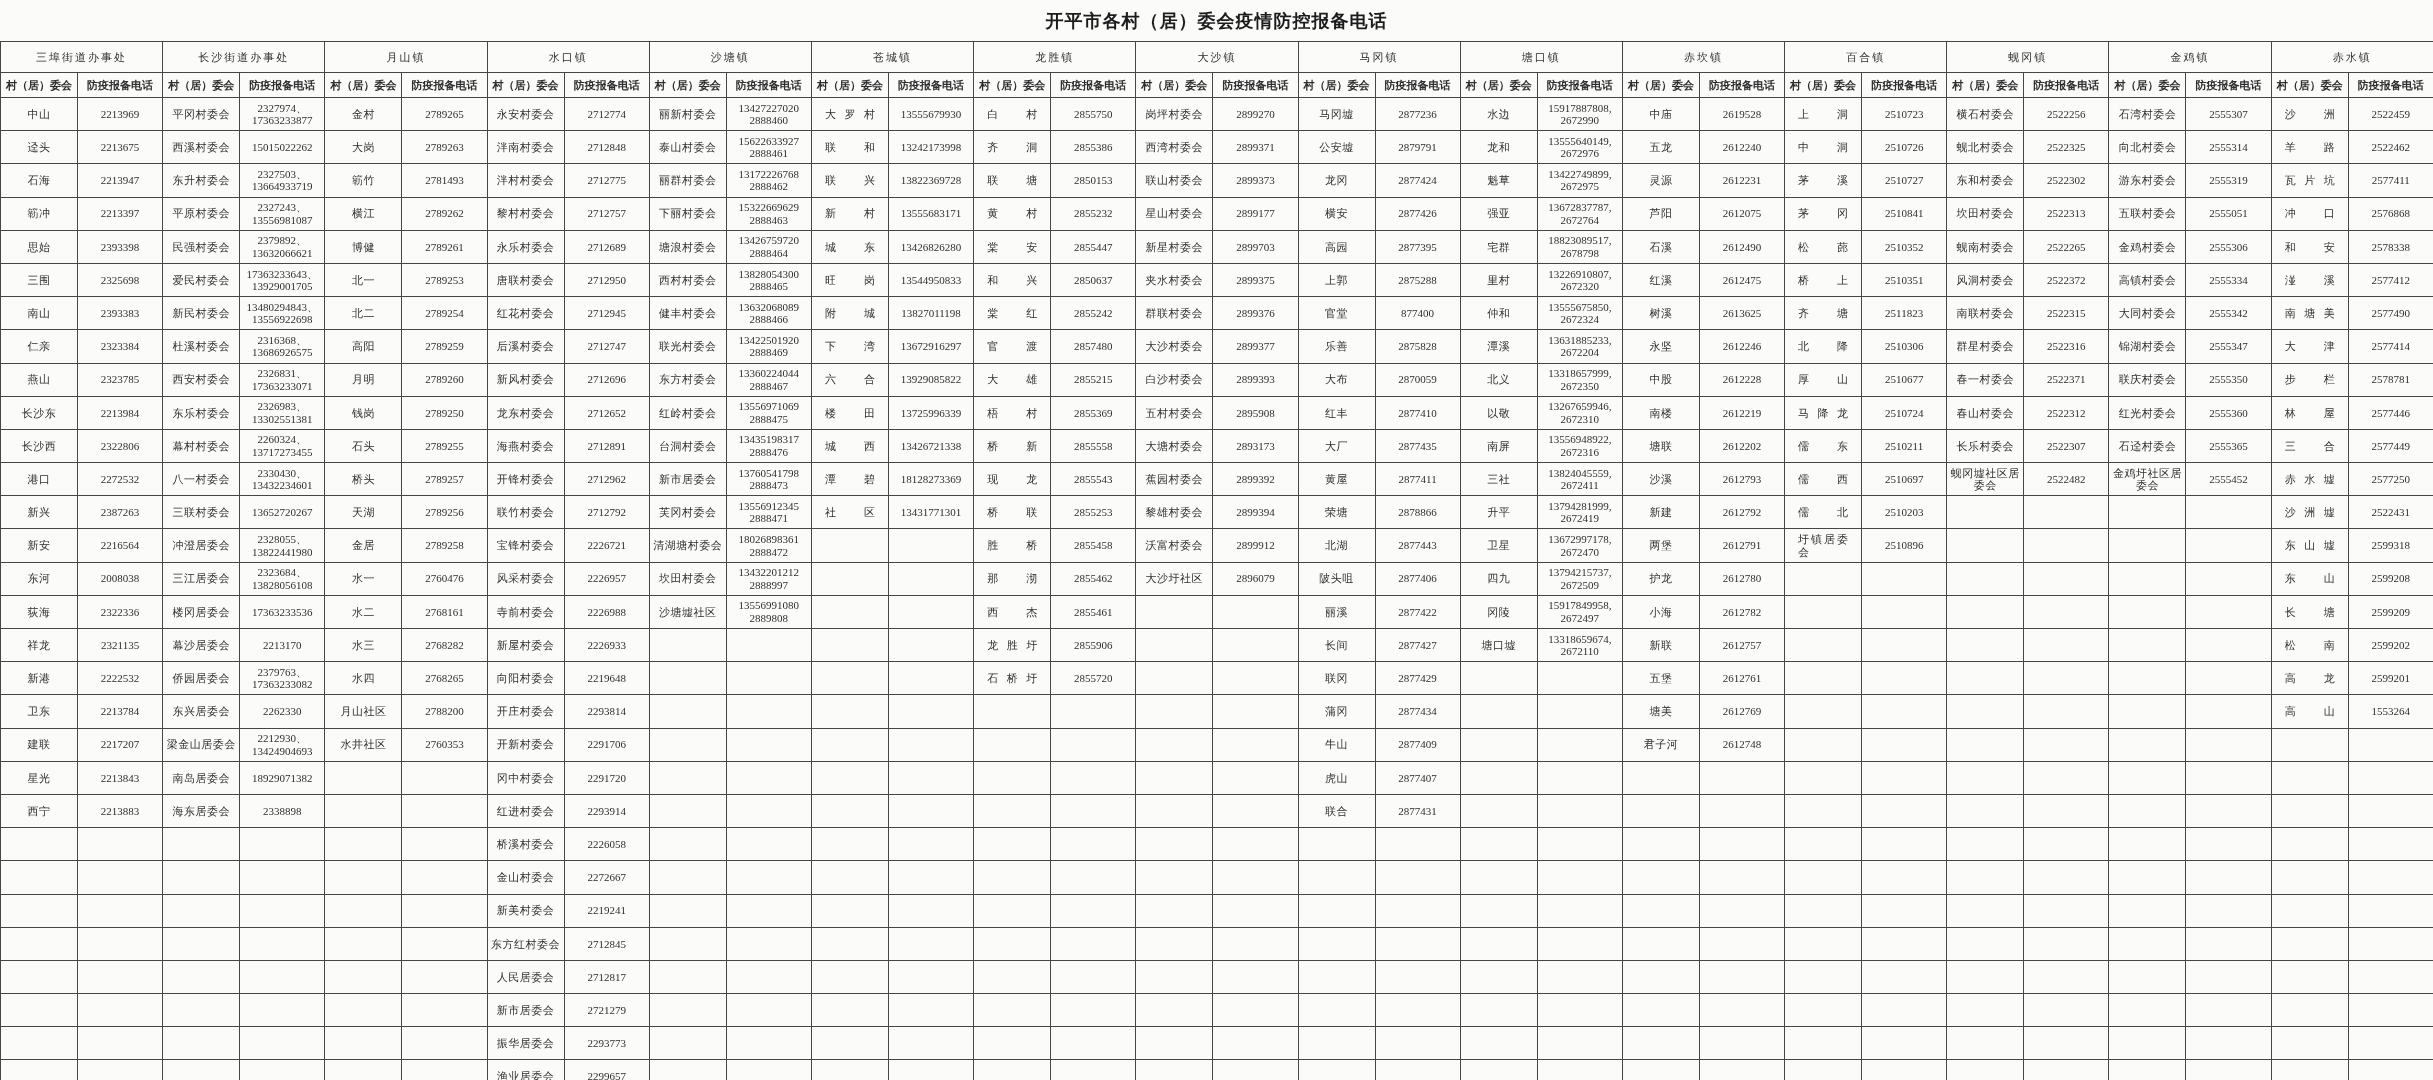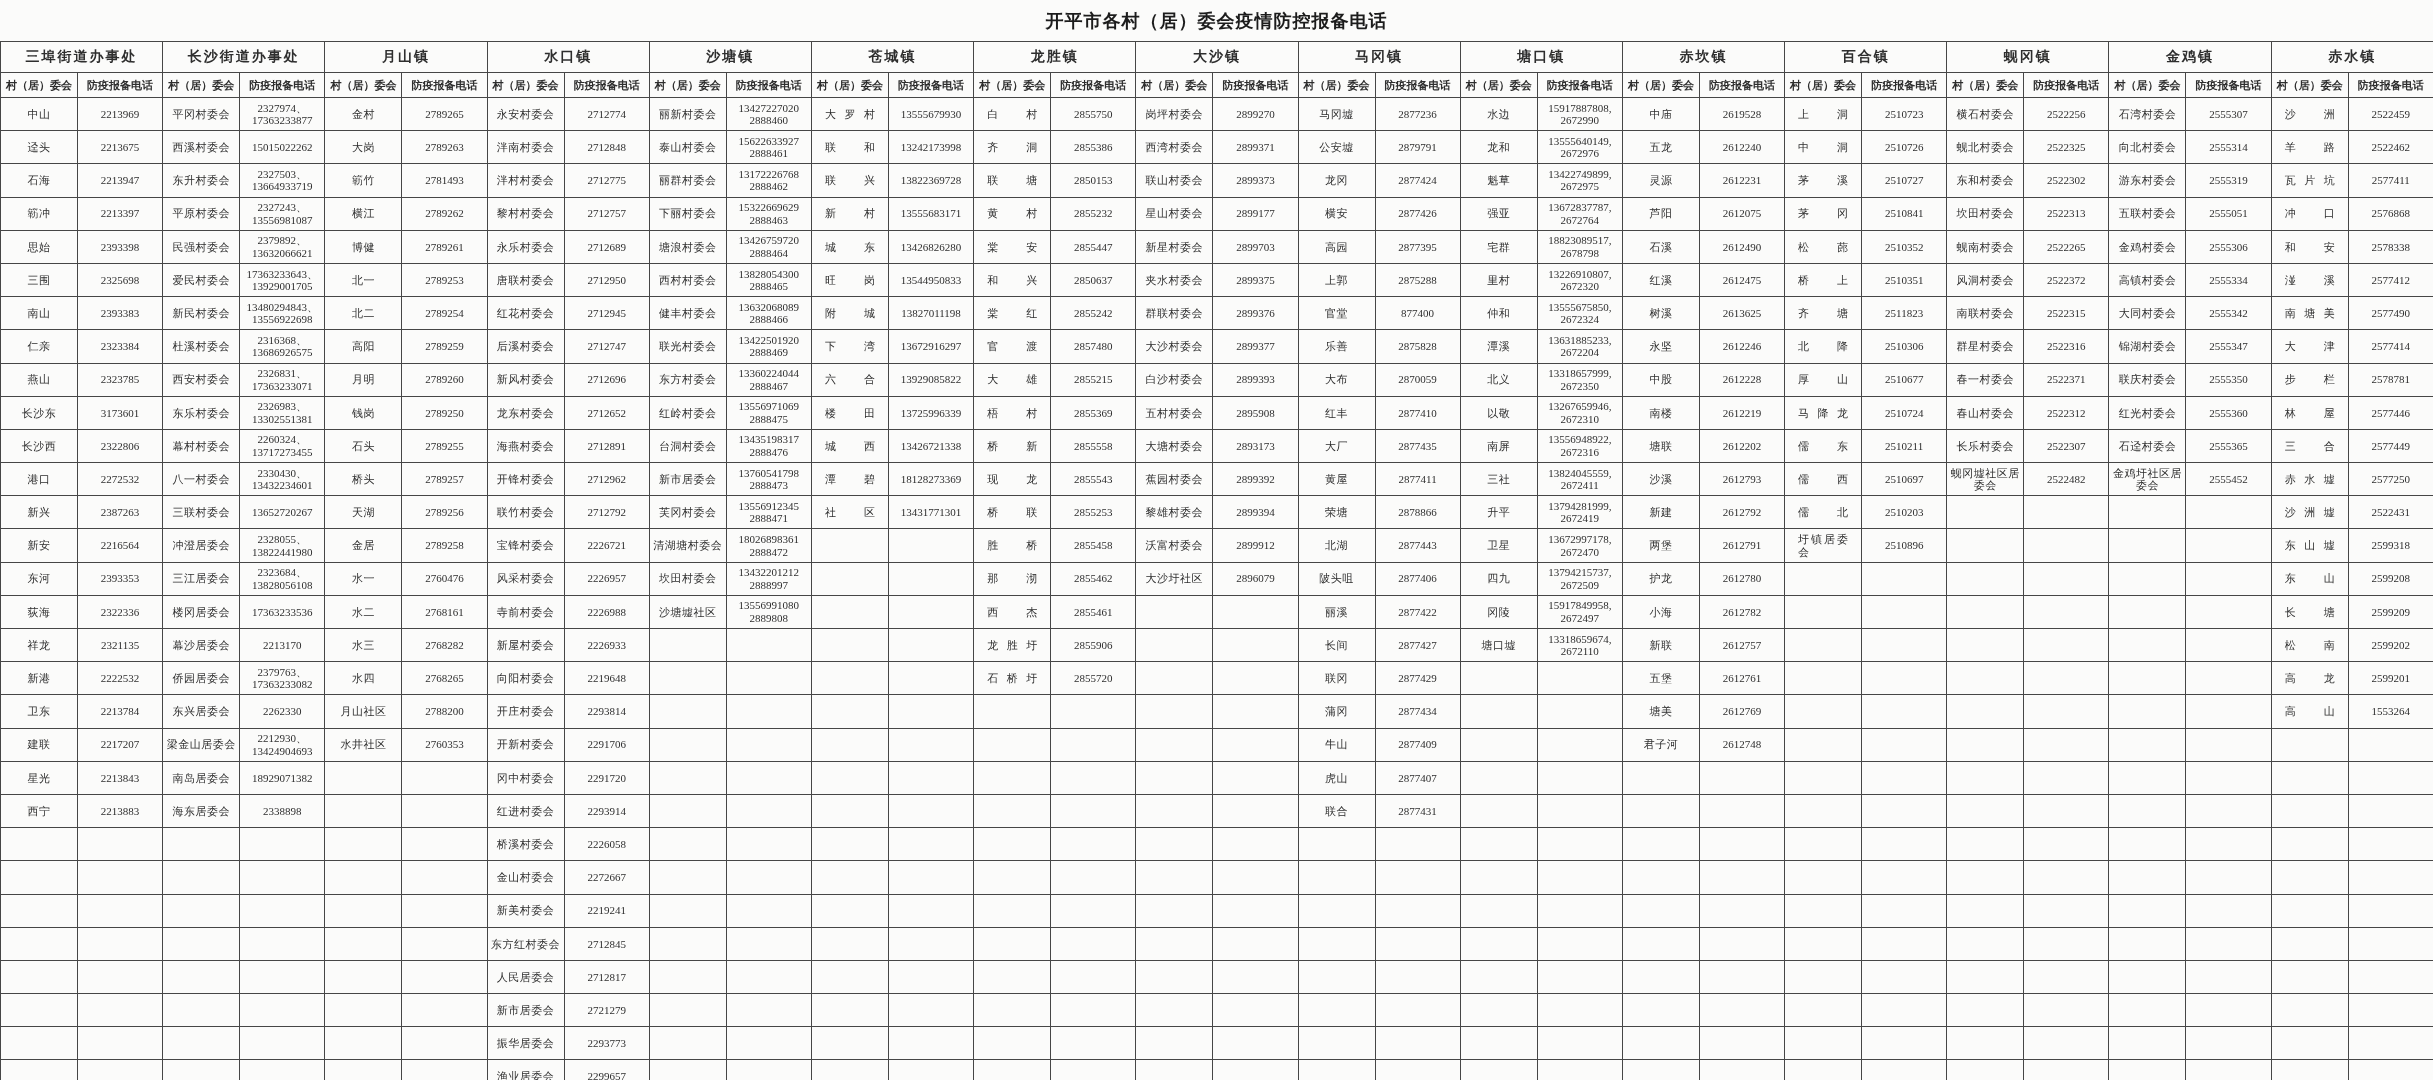--- a/index.html
+++ b/index.html
@@ -14,21 +14,21 @@
     padding:9px 0 8px 0; color:#1c1c1c; letter-spacing:1px;
   }
   table.dir {
     width:2433px; table-layout:fixed; border-collapse:collapse;
     background:transparent;
   }
   table.dir th, table.dir td {
     border:1px solid #464646; padding:0 1px;
     text-align:center; vertical-align:middle; overflow:hidden;
   }
-  thead tr.town-row th { height:30px; font-size:14px; font-weight:bold; letter-spacing:2px; }
+  thead tr.town-row th { height:30px; font-size:11px; font-weight:normal; letter-spacing:2px; }
   thead tr.sub-row th  { height:24px; font-size:11px; font-weight:bold; white-space:nowrap;border-radius:10px; }
   tbody td { height:32.2px; font-size:11px; line-height:12.5px; }
   td.phone-cell { white-space:pre-line; font-family:"Liberation Serif","DejaVu Serif",serif; }
   td.village-cell { letter-spacing:0.5px; }
   td.village-cell.dist { text-align:justify; text-align-last:justify; padding:0 13px; letter-spacing:0; }
   col.name-col  { width:77px; }
   col.phone-col { width:85.2px; }
 </style>
 </head>
 <body>
@@ -429,21 +429,21 @@
           <td class="phone-cell">2510677</td>
           <td class="village-cell">春一村委会</td>
           <td class="phone-cell">2522371</td>
           <td class="village-cell">联庆村委会</td>
           <td class="phone-cell">2555350</td>
           <td class="village-cell dist">步栏</td>
           <td class="phone-cell">2578781</td>
         </tr>
         <tr>
           <td class="village-cell">长沙东</td>
-          <td class="phone-cell">3173601</td>
+          <td class="phone-cell">2213984</td>
           <td class="village-cell">东乐村委会</td>
           <td class="phone-cell">2326983、
 13302551381</td>
           <td class="village-cell">钱岗</td>
           <td class="phone-cell">2789250</td>
           <td class="village-cell">龙东村委会</td>
           <td class="phone-cell">2712652</td>
           <td class="village-cell">红岭村委会</td>
           <td class="phone-cell">13556971069
 2888475</td>
@@ -603,21 +603,21 @@
           <td class="phone-cell">2510896</td>
           <td class="village-cell"></td>
           <td class="phone-cell"></td>
           <td class="village-cell"></td>
           <td class="phone-cell"></td>
           <td class="village-cell dist">东山墟</td>
           <td class="phone-cell">2599318</td>
         </tr>
         <tr>
           <td class="village-cell">东河</td>
-          <td class="phone-cell">2393353</td>
+          <td class="phone-cell">2008038</td>
           <td class="village-cell">三江居委会</td>
           <td class="phone-cell">2323684、
 13828056108</td>
           <td class="village-cell">水一</td>
           <td class="phone-cell">2760476</td>
           <td class="village-cell">风采村委会</td>
           <td class="phone-cell">2226957</td>
           <td class="village-cell">坎田村委会</td>
           <td class="phone-cell">13432201212
 2888997</td>

